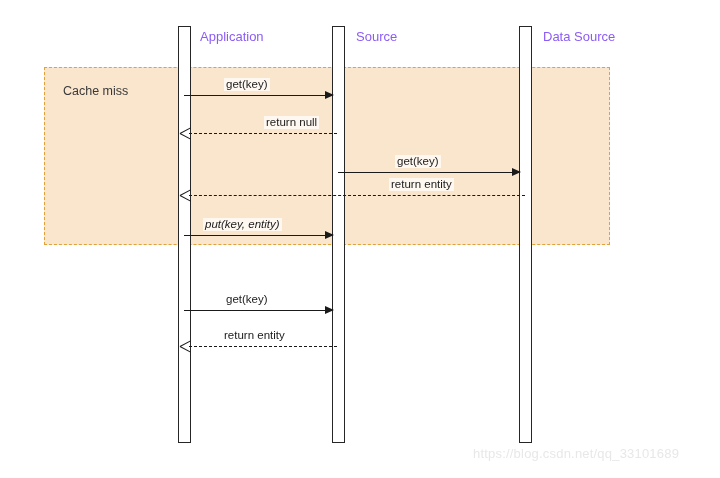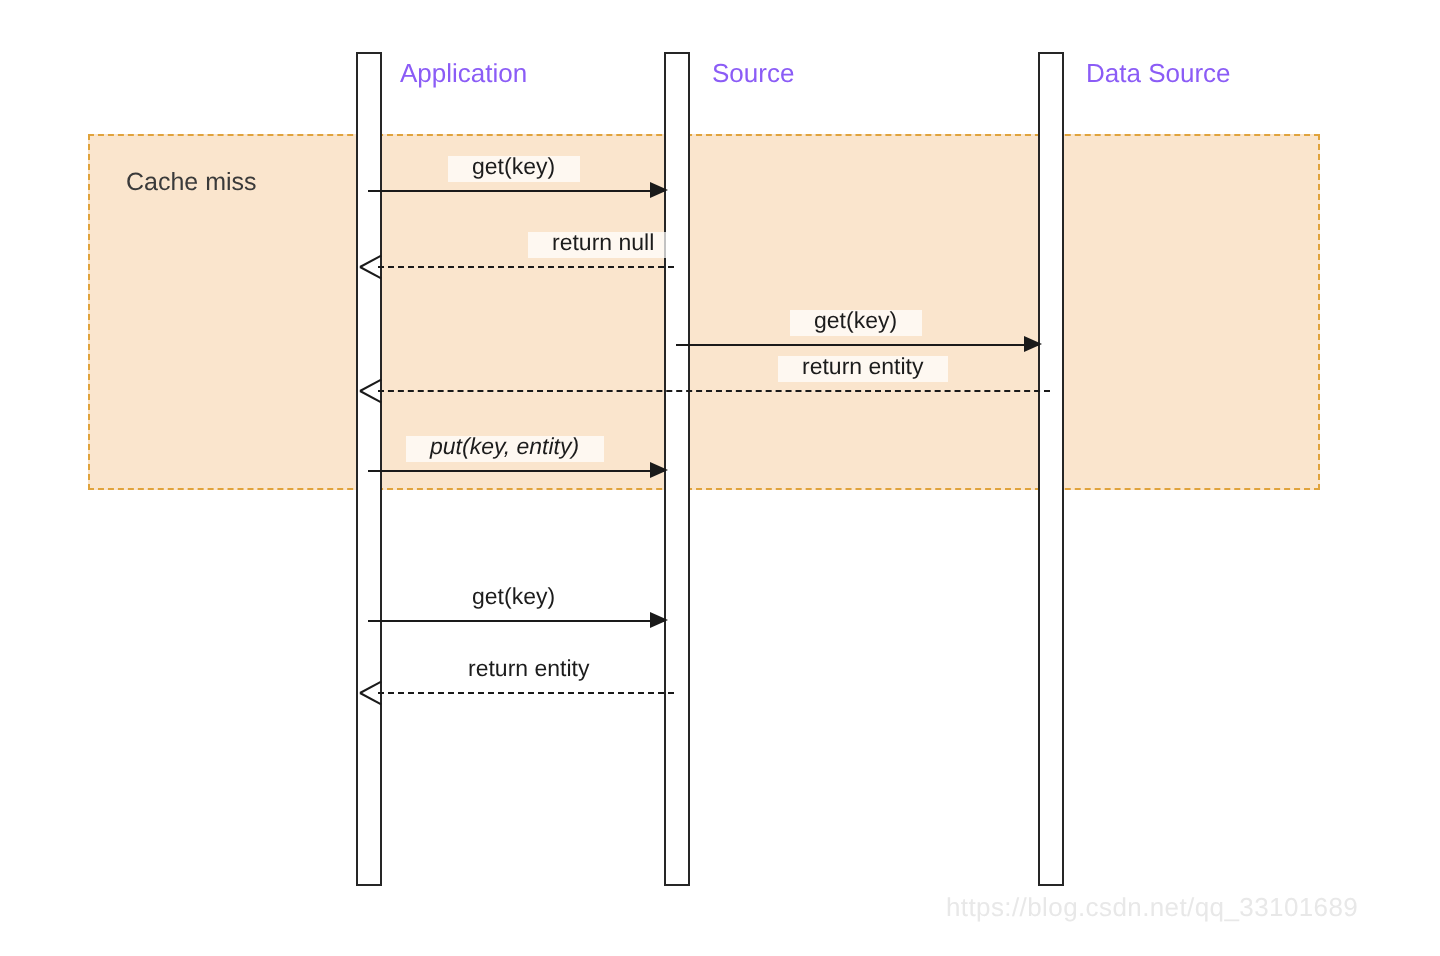--- a/index.html
+++ b/index.html
@@ -20,21 +20,21 @@
   }
 
   
   .band {
     position: absolute;
     box-sizing: border-box;
   }
   .band-miss {
     left: 44px;
     top: 67px;
-    width: 616px;
+    width: 566px;
     height: 178px;
     background: #fae5cd;
     border: 1px dashed #e0a33c;
   }
   .band-hit {
     left: 44px;
     top: 269px;
     width: 616px;
     height: 147px;
     background: #d9e7d2;
@@ -112,21 +112,21 @@
   }
   .arrow-left-open::before { transform: rotate(-28deg); }
   .arrow-left-open::after  { transform: rotate(28deg); }
 
   .msg-label {
     position: absolute;
     font-size: 11.5px;
     color: #1c1c1c;
     white-space: nowrap;
     background: rgba(255,255,255,0.72);
-    padding: 0 12px;
+    padding: 0 2px;
     line-height: 13px;
   }
 
   
   .watermark {
     position: absolute;
     left: 473px;
     top: 446px;
     font-size: 13px;
     color: #e8e8e8;

